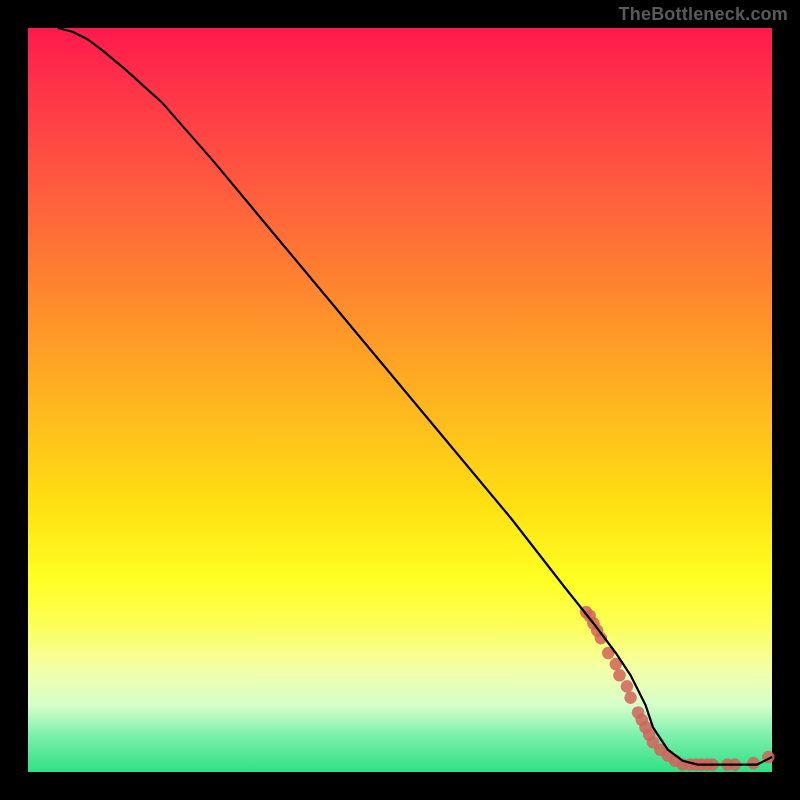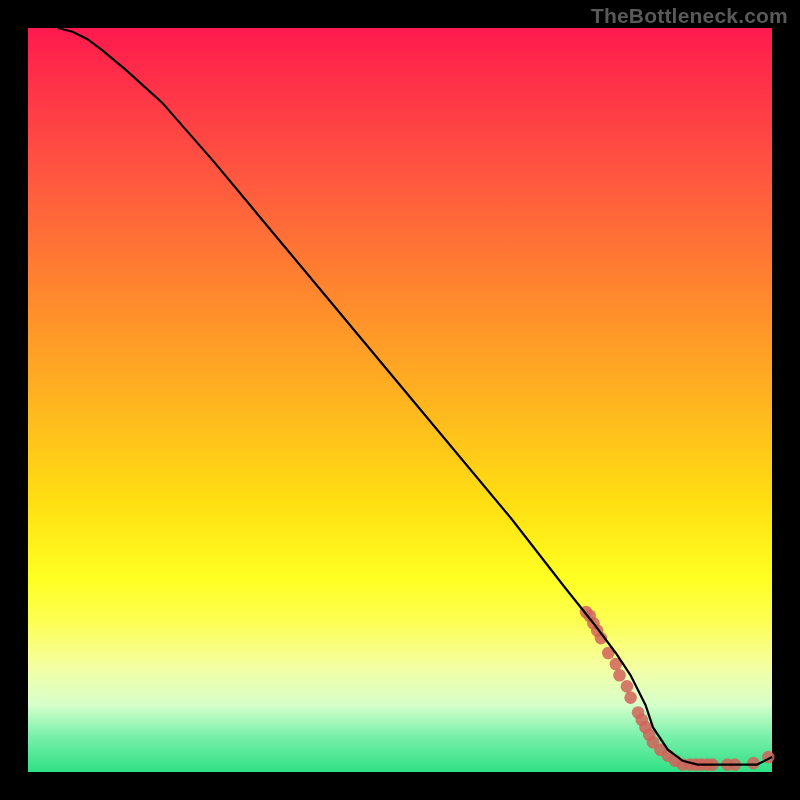--- a/index.html
+++ b/index.html
@@ -14,21 +14,21 @@
   .frame {
     position: relative;
     width: 800px;
     height: 800px;
     background: #000;
   }
   .watermark {
     position: absolute;
     top: 4px;
     right: 12px;
-    font-size: 21px;
+    font-size: 18px;
     font-weight: 600;
     color: #595959;
     letter-spacing: 0.2px;
     z-index: 10;
   }
   .plot-area {
     position: absolute;
     left: 28px;
     top: 28px;
     width: 744px;

